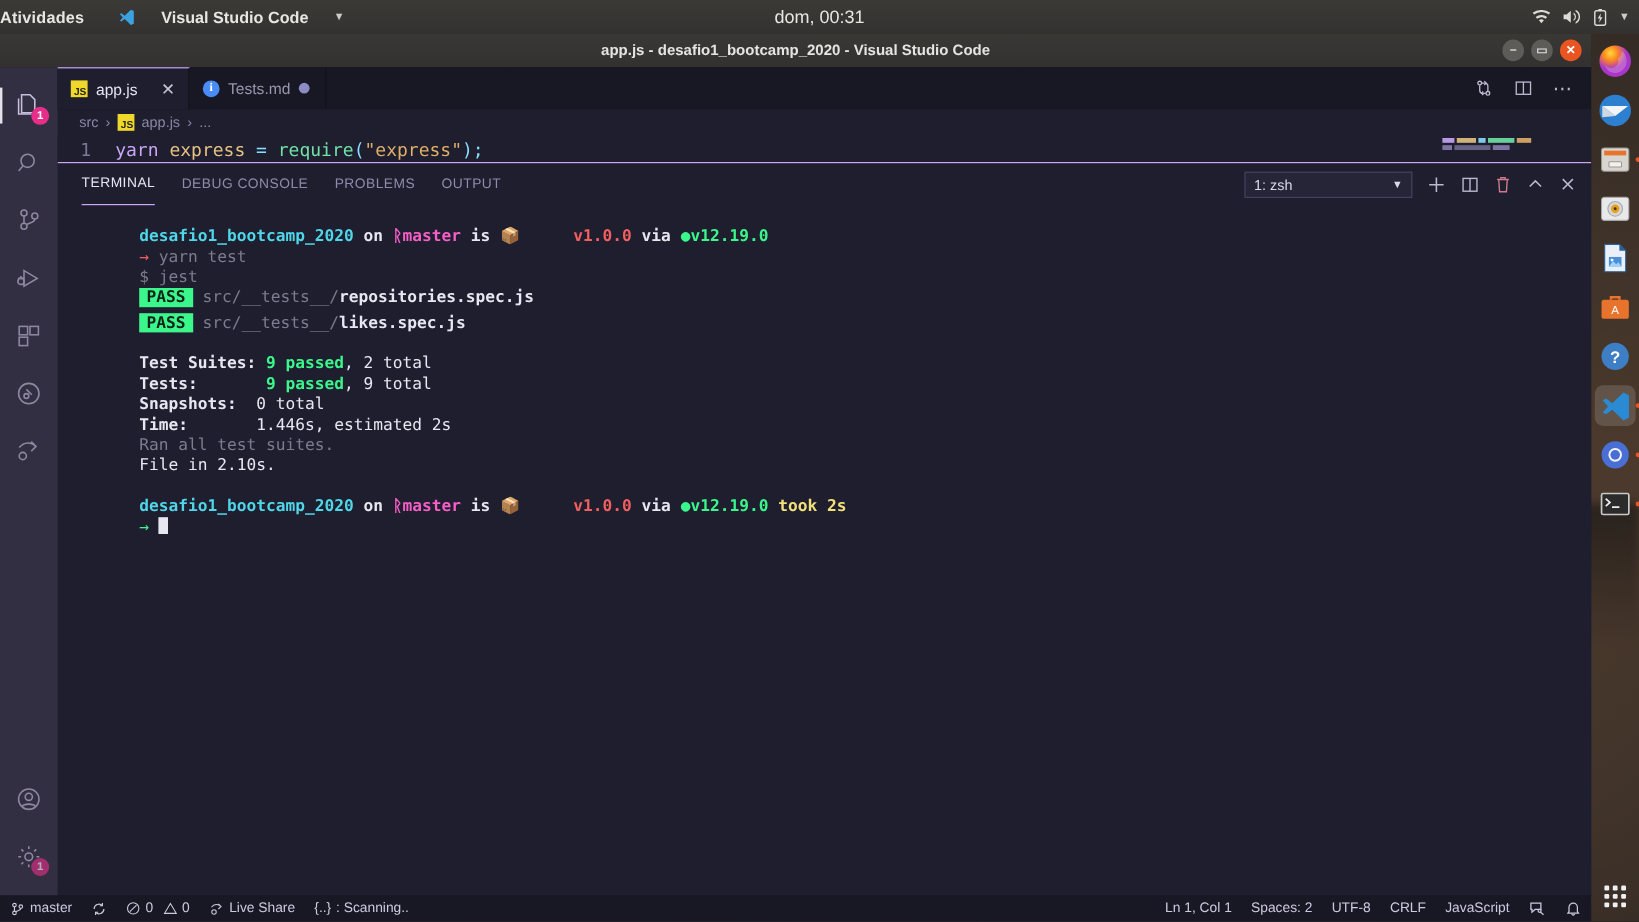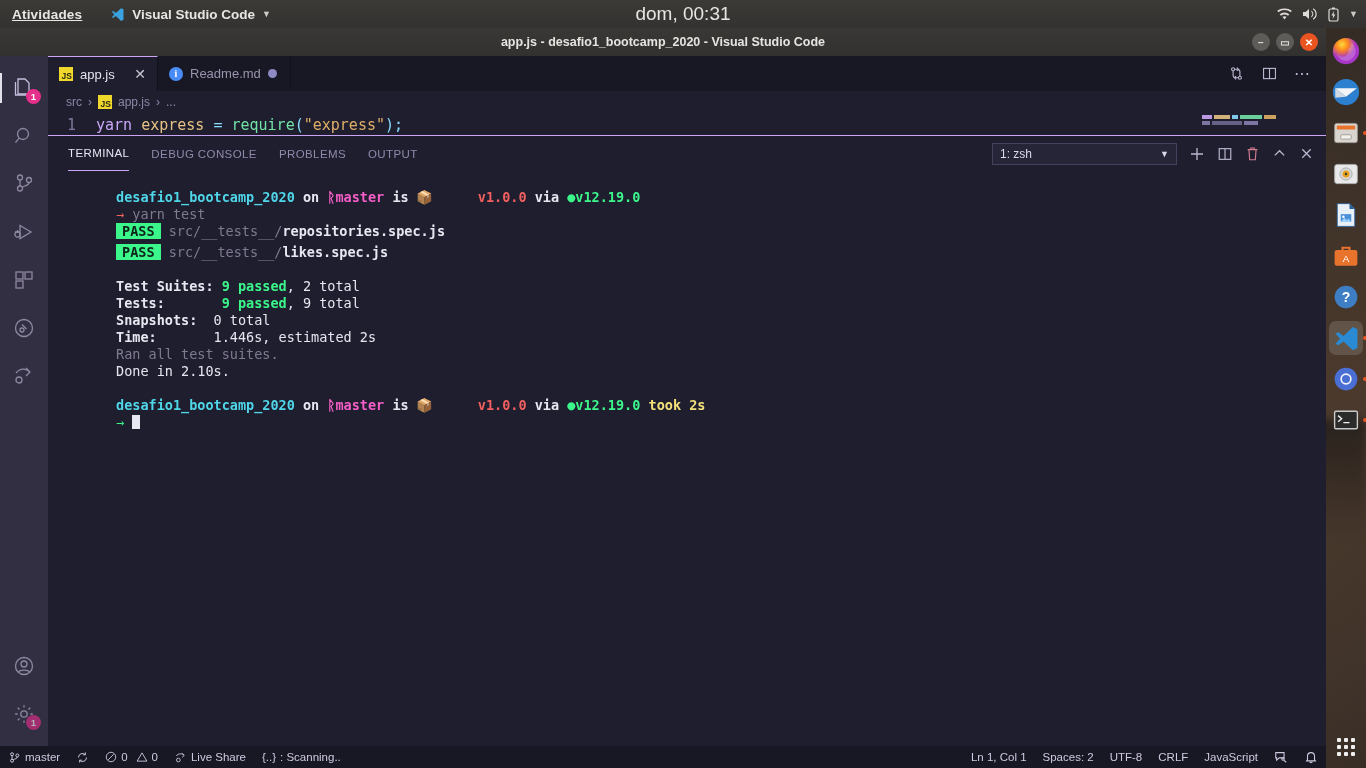--- a/index.html
+++ b/index.html
@@ -23,26 +23,26 @@
     filter: blur(4px);
   }
 
   
   #topbar {
     position: absolute; left: 0; top: 0; width: 1366px; height: 28px;
     background: linear-gradient(180deg, #3c3a37 0%, #343230 100%);
     color: #e8e6e3; font-size: 13.5px; font-weight: bold;
     display: flex; align-items: center;
   }
-  #topbar .activities { margin-left: 12px; letter-spacing: .2px; text-decoration: underline; }
-  #topbar .appname { margin-left: 28px; display: flex; align-items: center; gap: 7px; }
+  #topbar .activities { margin-left: 0; letter-spacing: .2px; }
+  #topbar .appname { margin-left: 28px; display: flex; align-items: center; gap: 21px; }
   #topbar .caret { font-size: 9px; opacity: .85; }
   #topbar .clock {
     position: absolute; left: 0; right: 0; text-align: center;
-    font-weight: normal; font-size: 19px; pointer-events: none;
+    font-weight: normal; font-size: 15px; pointer-events: none;
   }
   #topbar .tray {
     position: absolute; right: 8px; display: flex; align-items: center; gap: 10px;
   }
 
   
   #vscode {
     position: absolute; left: 0; top: 28px; width: 1326px; height: 740px;
     background: #1e1e2e; display: flex; flex-direction: column;
   }
@@ -119,21 +119,21 @@
   #minimap .mline { height: 4px; margin-top: 2px; display: flex; gap: 2px; }
   #minimap i { display: block; height: 4px; }
 
   
   #panel { flex: 1; background: #1e1e2e; display: flex; flex-direction: column; border-top: 1px solid #cba6f7; min-height: 0; }
   #paneltabs { height: 35px; display: flex; align-items: center; padding-left: 20px; gap: 22px; position: relative; }
   .ptab { font-size: 11.5px; letter-spacing: .4px; color: #9189ab; height: 35px; display: flex; align-items: center; }
   .ptab.active { color: #e8e5f2; border-bottom: 1px solid #cba6f7; }
   #panelactions { margin-left: auto; display: flex; align-items: center; gap: 12px; padding-right: 12px; }
   #termselect {
-    width: 185px; height: 22px; background: #252537; border: 1px solid #45405c; color: #ddd8ec;
+    width: 140px; height: 22px; background: #252537; border: 1px solid #45405c; color: #ddd8ec;
     font-size: 12px; display: flex; align-items: center; padding: 0 7px; position: relative;
   }
   #termselect .chev { margin-left: auto; font-size: 9px; }
   .pact { color: #bdb7d0; font-size: 15px; display: flex; align-items: center; }
 
   #terminal {
     flex: 1; padding: 18px 0 0 68px; overflow: hidden;
     font-family: "DejaVu Sans Mono", monospace; font-size: 13.5px; line-height: 17px; color: #cdd6f4;
   }
   .trow { white-space: pre; height: 17px; }
@@ -300,21 +300,21 @@
       <div id="editorzone">
 
         <div id="tabsrow">
           <div class="tab active">
             <span class="jsicon">JS</span>
             <span>app.js</span>
             <span class="tabclose">✕</span>
           </div>
           <div class="tab">
             <span class="mdicon">i</span>
-            <span>Readme.md</span>
+            <span>Tests.md</span>
             <span class="dirtydot"></span>
           </div>
           <div id="tabactions">
             <span>
               <svg width="17" height="17" viewBox="0 0 20 20" fill="none" stroke="#bcb6cf" stroke-width="1.3">
                 <circle cx="6" cy="5" r="1.8"></circle>
                   <circle cx="14" cy="15" r="1.8"></circle>
                 <path d="M6 7v5a3 3 0 0 0 3 3h3M14 13V8a3 3 0 0 0-3-3H8"></path>
                   <path d="M10.5 3.2 12.2 5l-1.7 1.8M9.5 16.8 7.8 15l1.7-1.8"></path>
               </svg>
@@ -398,36 +398,37 @@
               </span>
             </div>
           </div>
 
           <div id="terminal">
 
             <div class="trow"><span class="b c-cyan">desafio1_bootcamp_2020</span><span class="b c-white"> </span><span class="b c-white">on</span><span> </span><span class="b c-magenta">ᚱ</span><span class="b c-magenta">master</span><span class="b c-white"> </span><span class="b c-white">is</span><span> </span><span>📦</span><span> </span><span class="b c-red">v1.0.0</span><span class="b c-white"> </span><span class="b c-white">via</span><span> </span><span class="c-green">●</span><span class="b c-green">v12.19.0</span></div>
 
             <div class="trow"><span class="c-arrow">→</span><span> </span><span class="c-dim">yarn test</span></div>
 
+            <div class="trow c-dim">$ jest</div>
 
             <div class="trow"><span class="passbadge">PASS</span><span> </span><span class="c-dim">src/__tests__/</span><span class="b c-white">repositories.spec.js</span></div>
             <div class="trow" style="margin-top:4px"><span class="passbadge">PASS</span><span> </span><span class="c-dim">src/__tests__/</span><span class="b c-white">likes.spec.js</span></div>
 
             <div class="trow">&nbsp;</div>
 
             <div class="trow"><span class="b c-white">Test Suites:</span><span> </span><span class="b c-green">9 passed</span><span class="c-white">, 2 total</span></div>
 
             <div class="trow"><span class="b c-white">Tests:</span><span>       </span><span class="b c-green">9 passed</span><span class="c-white">, 9 total</span></div>
 
             <div class="trow"><span class="b c-white">Snapshots:</span><span class="c-white">  0 total</span></div>
 
             <div class="trow"><span class="b c-white">Time:</span><span class="c-white">       1.446s, estimated 2s</span></div>
 
             <div class="trow c-dim">Ran all test suites.</div>
-            <div class="trow c-white">Done in 2.10s.</div>
+            <div class="trow c-white">File in 2.10s.</div>
 
             <div class="trow">&nbsp;</div>
 
             <div class="trow"><span class="b c-cyan">desafio1_bootcamp_2020</span><span class="b c-white"> </span><span class="b c-white">on</span><span> </span><span class="b c-magenta">ᚱ</span><span class="b c-magenta">master</span><span class="b c-white"> </span><span class="b c-white">is</span><span> </span><span>📦</span><span> </span><span class="b c-red">v1.0.0</span><span class="b c-white"> </span><span class="b c-white">via</span><span> </span><span class="c-green">●</span><span class="b c-green">v12.19.0</span><span class="b c-yellow"> </span><span class="b c-yellow">took 2s</span></div>
 
             <div class="trow"><span class="c-arrow2">→</span><span> </span><span class="cursor"></span></div>
 
           </div>
         </div>
       </div>

